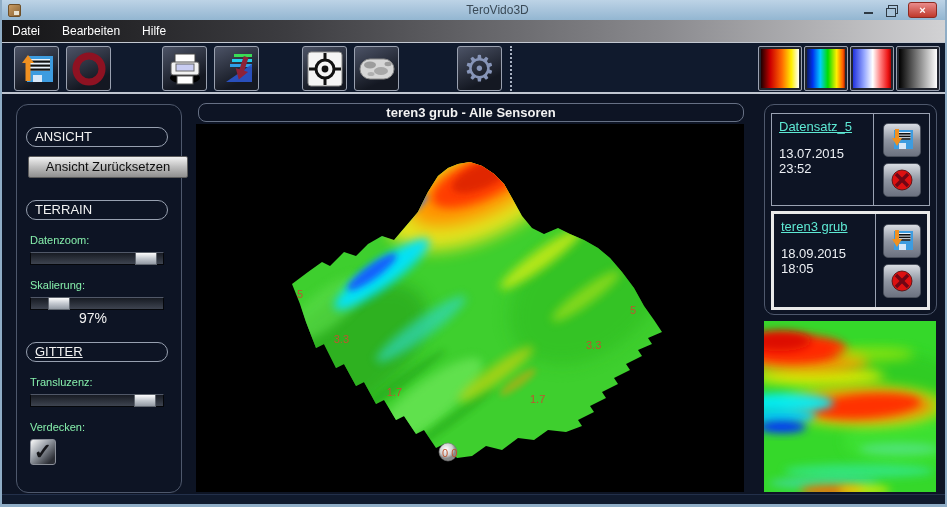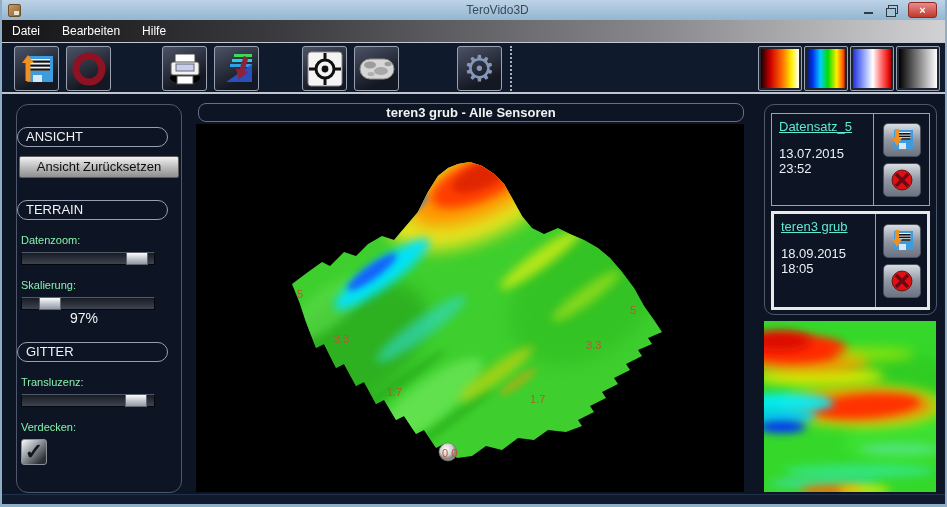--- a/index.html
+++ b/index.html
@@ -39,37 +39,37 @@
   .tb-sep { position:absolute; top:3px; height:45px; border-left:2px dotted #aab2c2; width:0; }
   .cmap { position:absolute; top:3px; width:44px; height:45px; border:1px solid #9aa1b0; border-radius:2px; padding:2px; background:#20242e; }
   .cmap > div { width:100%; height:100%; }
   .cmap-heat > div { background:linear-gradient(to right,#200000,#cc0000 25%,#ff6a00 55%,#ffee00 80%,#ffffff); }
   .cmap-rainbow > div { background:linear-gradient(to right,#0a1a66,#0033ee 15%,#00ccff 35%,#00dd00 55%,#ffee00 78%,#ff5500 95%,#992200); }
   .cmap-bluered > div { background:linear-gradient(to right,#2233dd,#99aaff 30%,#ffffff 52%,#ff8080 72%,#ee1515 92%,#aa0000); }
   .cmap-gray > div { background:linear-gradient(to right,#000,#fff); }
   .gear-glyph { font-size:36px; color:#8795b8; line-height:1; }
   
   .sidebar { position:absolute; left:14px; top:104px; width:166px; height:389px;
-    border:1px solid #4e586c; border-radius:12px; padding:22px 13px 0 0; }
+    border:1px solid #4e586c; border-radius:12px; padding:22px 13px 0 9px; }
   .group-pill { border:1px solid #97a0b0; border-radius:10px; padding:1px 8px; color:#f2f2f2; font-size:13px; height:20px; }
   .side-btn { margin:9px 0 0 2px; width:160px; height:22px; text-align:center;
     background:linear-gradient(#f2f2f2,#bdbdbd 50%,#8f8f8f); border:1px solid #5c5c5c; border-radius:2px;
     color:#0e0e0e; font-size:13px; line-height:20px; }
   .side-label { color:#86efac; font-size:11px; margin:14px 0 6px 4px; }
   .slider { position:relative; margin-left:4px; width:134px; height:13px;
     background:linear-gradient(#171b23,#3e4450); border:1px solid #05070b; border-top-color:#515868; }
   .slider-handle { position:absolute; top:-1px; width:22px; height:13px;
     background:linear-gradient(#fdfdfd,#c3c8cf 50%,#939aa4); border:1px solid #60666f; }
   .pct-label { color:#f2f2f2; font-size:14px; text-align:center; width:134px; margin-top:0; }
   .checkbox { margin:6px 0 0 4px; width:26px; height:26px; border:1px solid #8a8f99; border-radius:3px;
     background:linear-gradient(135deg,#fafafa,#9aa0a8 40%,#2c2f36 85%);
     color:#15161a; font-size:22px; font-weight:bold; line-height:24px; text-align:center; }
   .sp-ansicht { margin-top:0; }
   .sp-terrain { margin-top:22px; }
-  .sp-gitter { margin-top:16px; }
+  .sp-gitter { margin-top:16px;text-decoration:underline; }
   
   .view-header { position:absolute; left:196px; top:103px; width:546px; height:19px;
     border:1px solid #6670842; border:1px solid #667084; border-radius:8px; background:#0d1424;
     color:#f2f2f2; font-size:13px; font-weight:bold; text-align:center; line-height:17px; }
   .viewport { position:absolute; left:194px; top:124px; width:548px; height:368px; background:#000; }
   
   .ds-panel { position:absolute; left:762px; top:104px; width:173px; height:211px;
     border:1px solid #4e586c; border-radius:10px; }
   .ds-card { position:absolute; left:6px; width:159px; display:flex;
     border:1px solid #9aa2b2; background:#0d1424; }

